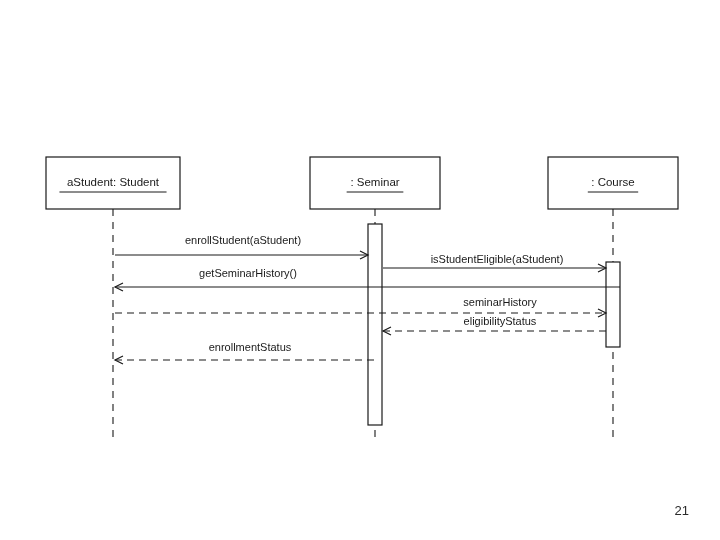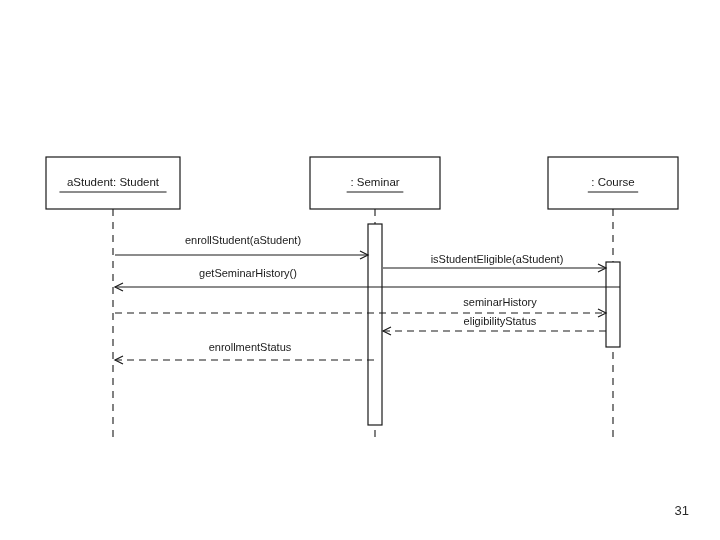--- a/index.html
+++ b/index.html
@@ -156,15 +156,15 @@
           <g>
             <line x1="115" y1="360" x2="375" y2="360" class="msg-dashed"></line>
             <path d="M 123 356 L 115 360 L 123 364" class="arrowhead"></path>
             <text x="250" y="351" class="message-label">enrollmentStatus</text>
           </g>
         </g>
 
     </svg>
   </div>
 
-  <div id="page-number">31</div>
+  <div id="page-number">21</div>
 
 </div>
 
 </body></html>

